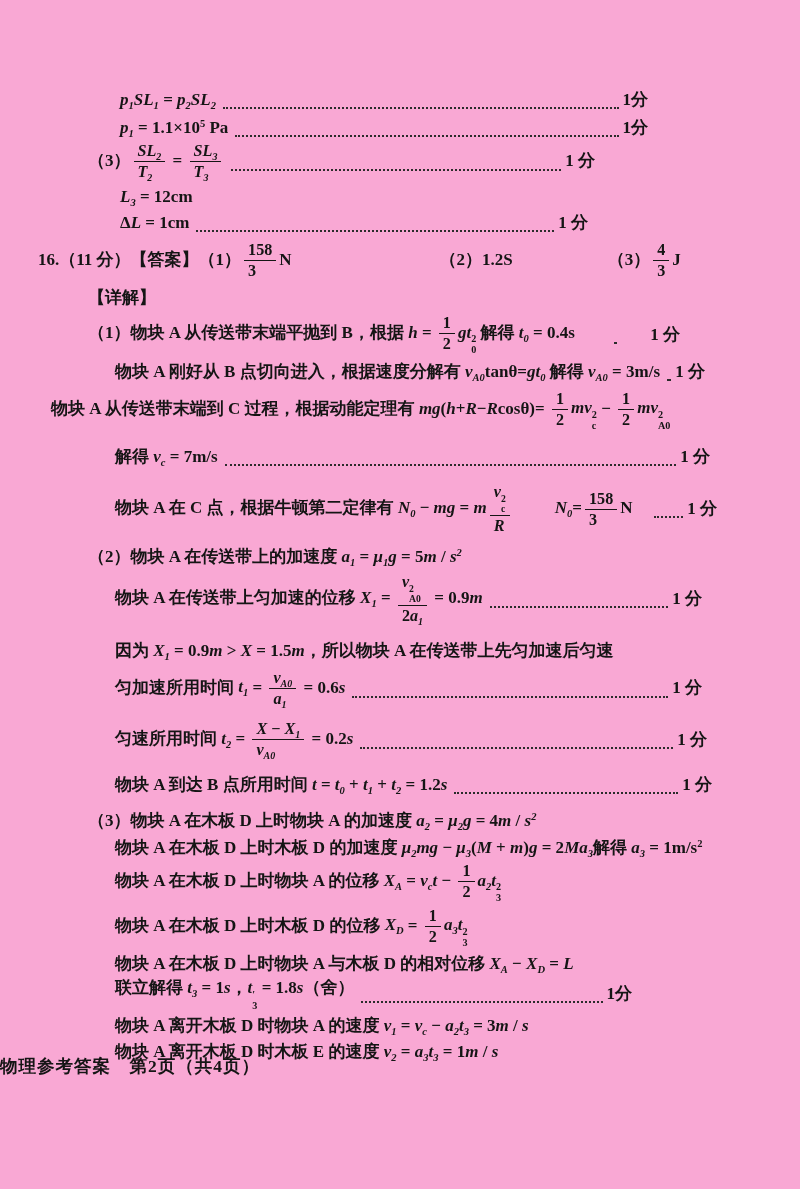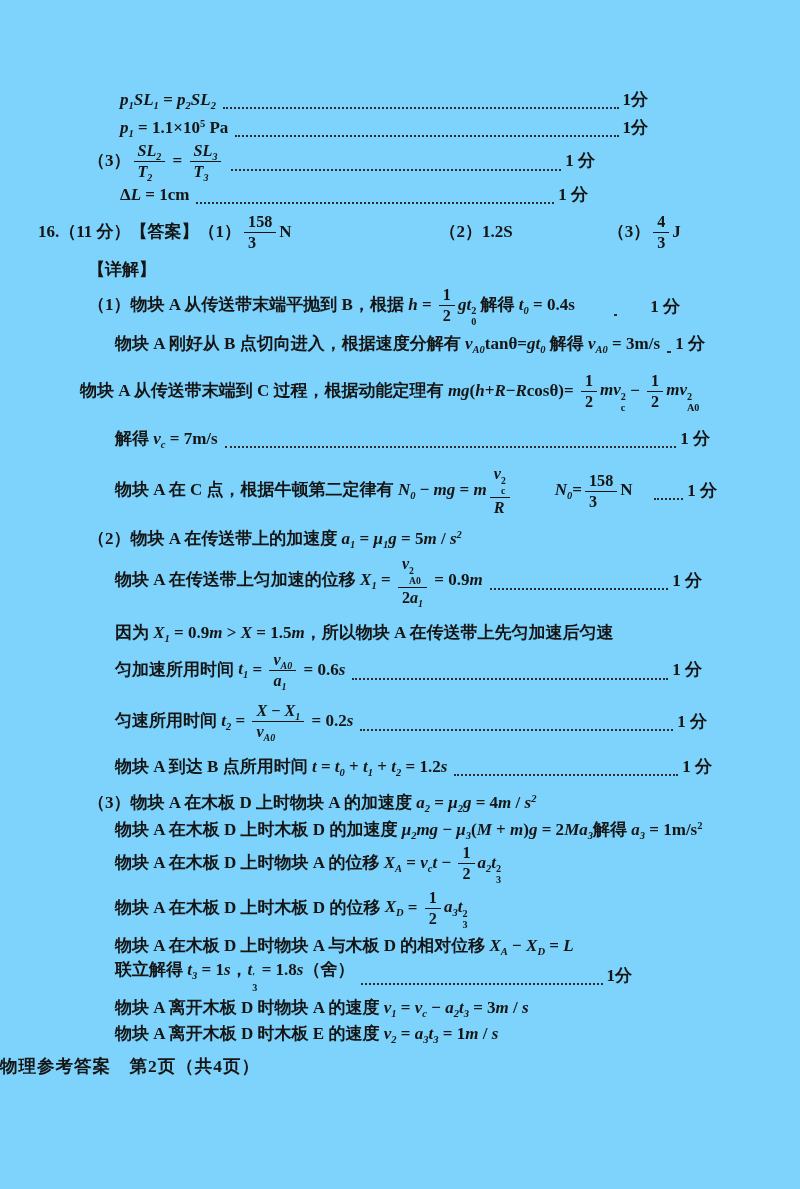--- a/index.html
+++ b/index.html
@@ -4,21 +4,21 @@
 <style>
   html,body{margin:0;padding:0;background:#ffffff;}
   body{
     width:800px;height:1189px;
     font-family:"Liberation Serif","DejaVu Serif",serif;
     color:#151515;
     font-size:17px;
     font-weight:600;
     overflow:hidden;
   }
-  .page{position:relative;width:800px;height:1189px;box-sizing:border-box;padding-top:88px;background:#7dd3fc;}
+  .page{position:relative;width:800px;height:1189px;box-sizing:border-box;padding-top:88px;background:#f9a8d4;}
   .row{display:flex;align-items:center;min-height:24px;line-height:1.32;white-space:nowrap;}
   .row .txt{display:inline;}
   .mv{font-style:italic;font-family:"Liberation Serif","DejaVu Serif",serif;}
   sub,sup{font-size:0.62em;line-height:0;font-weight:600;}
   sub{vertical-align:-0.35em;}
   sup{vertical-align:0.55em;}
   .ss{display:inline-flex;flex-direction:column;align-items:flex-start;font-size:0.60em;line-height:1.05;vertical-align:-0.45em;font-style:normal;}
   .ss .sp{display:block;}
   .frac{display:inline-flex;flex-direction:column;vertical-align:middle;margin:0 3px;line-height:1.12;font-size:0.95em;}
   .frac .num{border-bottom:1.6px solid #151515;padding:0 4px 1px;}
@@ -47,20 +47,23 @@
         <span class="txt"><span>（3）</span><span class="frac">
             <span class="num"><span class="mv">SL<sub>2</sub></span></span>
             <span class="den"><span class="mv">T<sub>2</sub></span></span>
           </span><span> = </span><span class="frac">
             <span class="num"><span class="mv">SL<sub>3</sub></span></span>
             <span class="den"><span class="mv">T<sub>3</sub></span></span>
           </span></span>
         <span class="dots"></span>
         <span class="score">1 分</span>
       </div>
+      <div class="row" style="padding-left: 120px; margin-right: 0px; margin-top: 4px;">
+        <span class="txt"><span class="mv">L<sub>3</sub></span><span> = 12cm</span></span>
+      </div>
       <div class="row" style="padding-left: 120px; margin-right: 212px; margin-top: 2px;">
         <span class="txt"><span>Δ</span><span class="mv">L</span><span> = 1cm</span></span>
         <span class="dots"></span>
         <span class="score">1 分</span>
       </div>
       <div class="row" style="padding-left: 38px; margin-right: 8px; margin-top: 6px;">
         <span class="txt"><span>16.（11 分）【答案】（1）</span><span class="frac">
             <span class="num"><span>158</span></span>
             <span class="den"><span>3</span></span>
           </span><span>N</span><span class="gap" style="width: 148px;"></span><span>（2）1.2S</span><span class="gap" style="width: 95px;"></span><span>（3）</span><span class="frac">
@@ -80,21 +83,21 @@
               <span class="sp">0</span>
             </span></span><span> 解得 </span><span class="mv">t<sub>0</sub></span><span> = 0.4s</span></span>
         <span class="dots"></span>
         <span class="score">1 分</span>
       </div>
       <div class="row" style="padding-left: 115px; margin-right: 95px; margin-top: 4px;">
         <span class="txt"><span>物块 A 刚好从 B 点切向进入，根据速度分解有 </span><span class="mv">v<sub>A0</sub></span><span>tanθ=</span><span class="mv">g</span><span class="mv">t<sub>0</sub></span><span> 解得 </span><span class="mv">v<sub>A0</sub></span><span> = 3m/s</span></span>
         <span class="dots"></span>
         <span class="score">1 分</span>
       </div>
-      <div class="row" style="padding-left: 80px; margin-right: 0px; margin-top: 16px;">
+      <div class="row" style="padding-left: 51px; margin-right: 0px; margin-top: 6px;">
         <span class="txt"><span>物块 A 从传送带末端到 C 过程，根据动能定理有 </span><span class="mv">mg</span><span>(</span><span class="mv">h</span><span>+</span><span class="mv">R</span><span>−</span><span class="mv">R</span><span>cosθ)= </span><span class="frac">
             <span class="num"><span>1</span></span>
             <span class="den"><span>2</span></span>
           </span><span class="mv">mv<span class="ss">
               <span class="sp">2</span>
               <span class="sp">c</span>
             </span></span><span> − </span><span class="frac">
             <span class="num"><span>1</span></span>
             <span class="den"><span>2</span></span>
           </span><span class="mv">mv<span class="ss">

